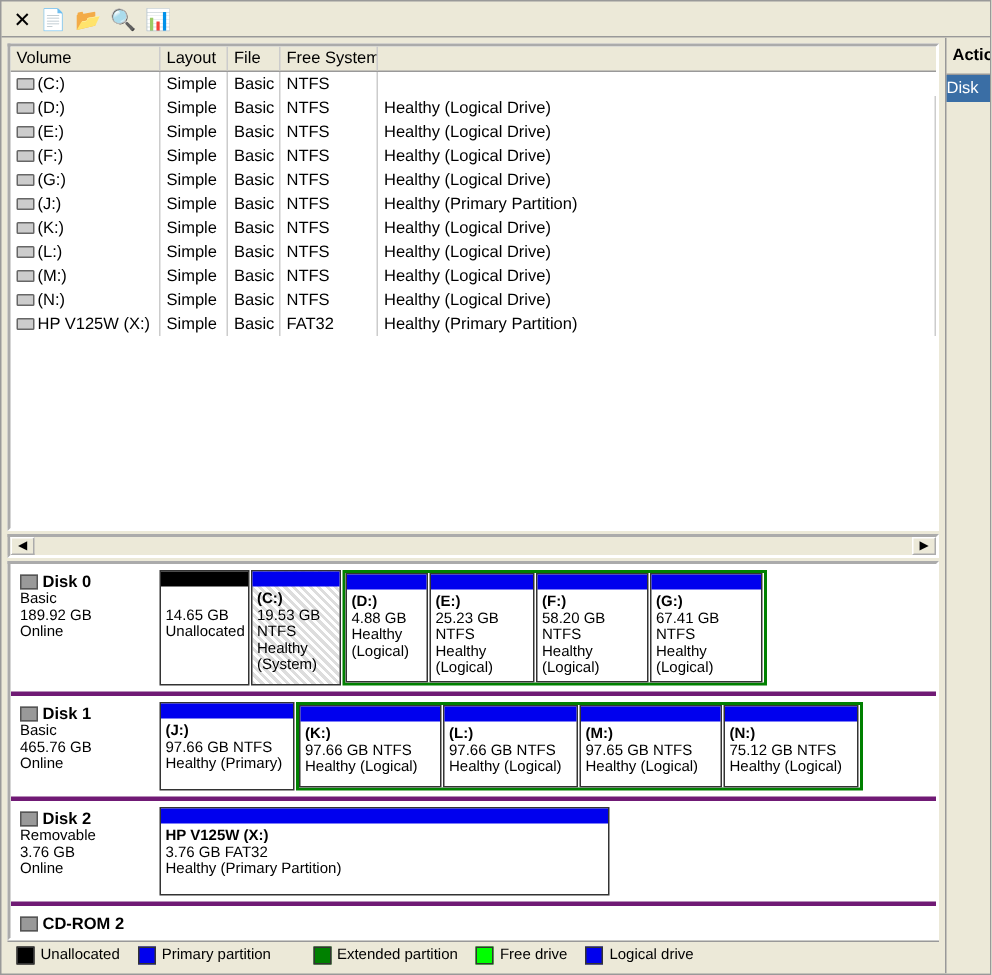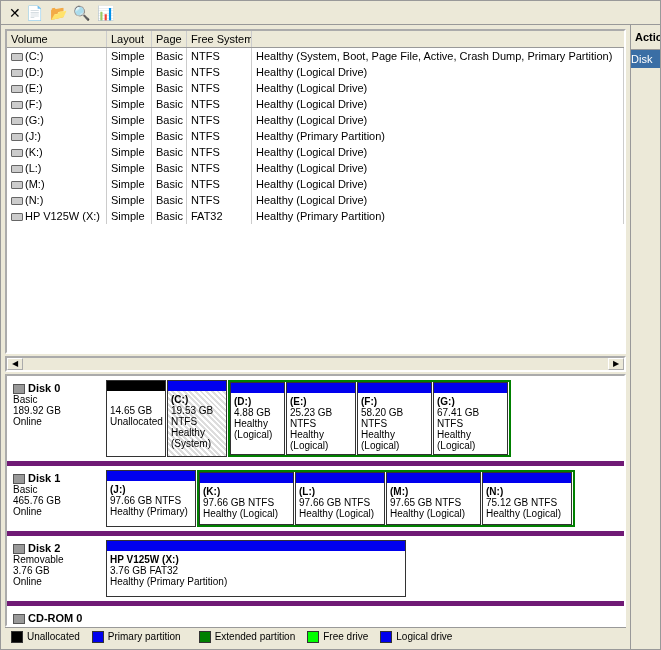--- a/index.html
+++ b/index.html
@@ -14,21 +14,21 @@
 .sidepanel .si { background: #3a6ea5; color: #fff; padding: 3px 0; }
 .listbox { border: 2px inset #fff; background: #fff; height: 325px; overflow: auto; }
 .lh { display: flex; background: #ece9d8; border-bottom: 1px solid #999; position: sticky; top: 0; }
 .lh div, .lr div { padding: 2px 4px; border-right: 1px solid #ccc; white-space: nowrap; overflow: hidden; }
 .lr { display: flex; align-items: center; }
 .c0 { width: 100px; } .c1 { width: 45px; } .c2 { width: 35px; } .c3 { width: 65px; } .c4 { flex: 1; }
 .scrollbar { height: 16px; background: #ece9d8; border: 2px inset #fff; display: flex; align-items: center; margin-top: 2px; }
 .scrollbar .btn { width: 16px; height: 12px; background: #ece9d8; border: 1px outset #fff; font-size: 8px; text-align: center; }
 .scrollbar .mid { flex: 1; }
 .diskbox { border: 2px inset #fff; background: #fff; flex: 1; overflow: auto; margin-top: 2px; }
-.diskrow { display: flex; border-bottom: 5px solid #701a75; padding: 4px; min-height: 70px; }
+.diskrow { display: flex; border-bottom: 3px solid #701a75; padding: 4px; min-height: 70px; }
 .diskinfo { width: 95px; padding: 2px; font-size: 10px; }
 .diskinfo b { font-size: 11px; }
 .parts { flex: 1; display: flex; gap: 0; position: relative; }
 .part { border: 1px solid #333; margin-right: 1px; font-size: 10px; display: flex; flex-direction: column; background: #fff; }
 .part .bar { height: 10px; }
 .part .body { padding: 3px; flex: 1; overflow: hidden; }
 .bar-black { background: #000; } .bar-blue { background: #0000ee; }
 .diag { background: repeating-linear-gradient(45deg,#ddd,#ddd 2px,#fff 2px,#fff 4px); }
 .ext-wrap { border: 2px solid #008000; display: flex; }
 .legend { height: 18px; border-top: 1px solid #999; display: flex; align-items: center; padding: 0 6px; gap: 4px; font-size: 10px; }
@@ -46,30 +46,29 @@
       <span>📂</span>
       <span>🔍</span>
       <span>📊</span>
     </div>
   <div class="content">
     <div class="main">
       <div class="listbox">
         <div class="lh">
           <div class="c0">Volume</div>
           <div class="c1">Layout</div>
-          <div class="c2">Page</div>
+          <div class="c2">File</div>
           <div class="c3">Free System</div>
         </div>
         <div id="volrows">
             <div class="lr">
               <div class="c0"><span class="icon-drive"></span>(C:)</div>
               <div class="c1">Simple</div>
               <div class="c2">Basic</div>
               <div class="c3">NTFS</div>
-              <div class="c4">Healthy (System, Boot, Page File, Active, Crash Dump, Primary Partition)</div>
             </div>
             <div class="lr">
               <div class="c0"><span class="icon-drive"></span>(D:)</div>
               <div class="c1">Simple</div>
               <div class="c2">Basic</div>
               <div class="c3">NTFS</div>
               <div class="c4">Healthy (Logical Drive)</div>
             </div>
             <div class="lr">
               <div class="c0"><span class="icon-drive"></span>(E:)</div>
@@ -203,29 +202,29 @@
           <div class="diskrow">
             <div class="diskinfo"><span class="icon-disk"></span><b>Disk 2</b><br>Removable<br>3.76 GB<br>Online</div>
             <div class="parts">
               <div class="part" style="width: 300px;">
                 <div class="bar bar-blue"></div>
                 <div class="body"><b>HP V125W  (X:)</b><br>3.76 GB FAT32<br>Healthy (Primary Partition)</div>
               </div>
             </div>
           </div>
           <div class="diskrow" style="min-height: 20px;">
-            <div class="diskinfo"><span class="icon-disk"></span><b>CD-ROM 0</b><br><br><br></div>
+            <div class="diskinfo"><span class="icon-disk"></span><b>CD-ROM 2</b><br><br><br></div>
             <div class="parts"></div>
           </div>
         </div>
       <div class="legend" id="legend">
           <span class="lg" style="background: rgb(0, 0, 0);"></span>
           <span style="margin-right: 8px;">Unallocated</span>
           <span class="lg" style="background: rgb(0, 0, 238);"></span>
-          <span style="margin-right: 14px;">Primary partition</span>
+          <span style="margin-right: 24px;">Primary partition</span>
           <span class="lg" style="background: rgb(0, 128, 0);"></span>
           <span style="margin-right: 8px;">Extended partition</span>
           <span class="lg" style="background: rgb(0, 255, 0);"></span>
           <span style="margin-right: 8px;">Free drive</span>
           <span class="lg" style="background: rgb(0, 0, 238);"></span>
           <span style="margin-right: 8px;">Logical drive</span>
         </div>
     </div>
     <div class="sidepanel">
       <div class="sh">Actions</div>

